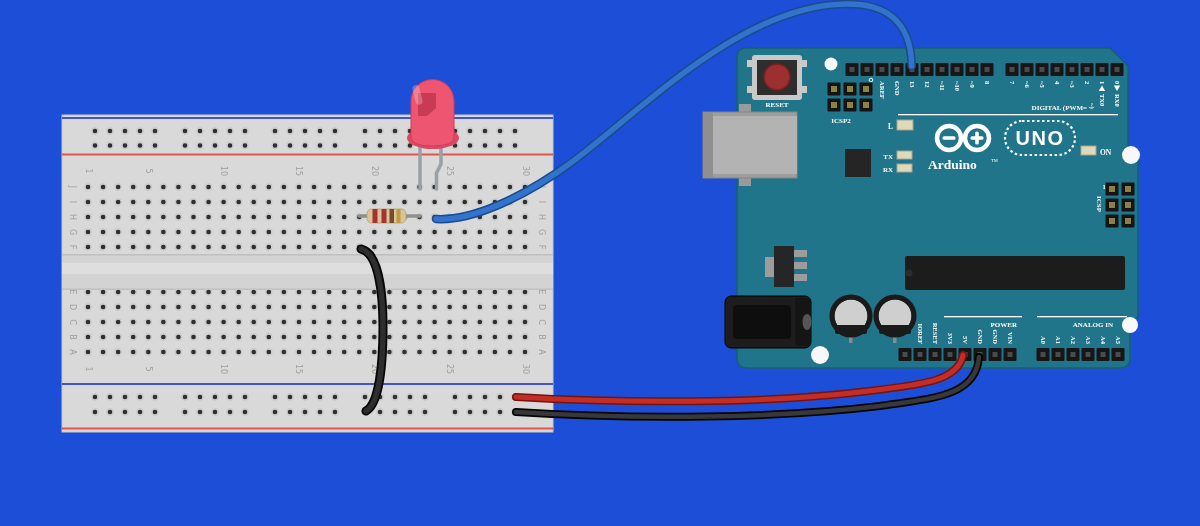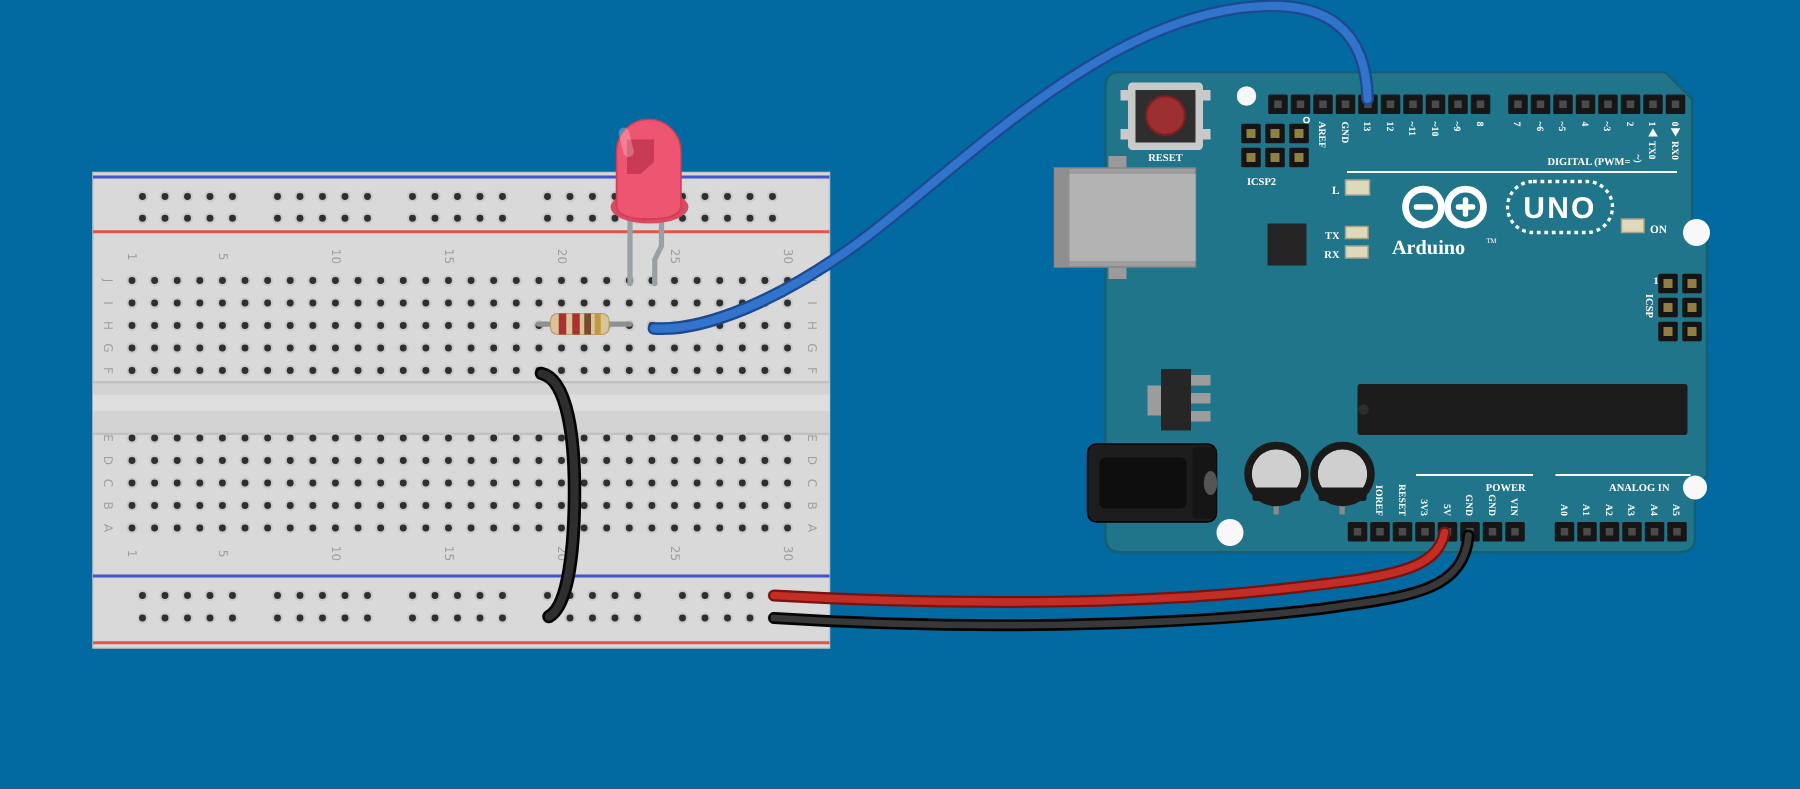--- a/index.html
+++ b/index.html
@@ -1,16 +1,16 @@
 <!DOCTYPE html>
 <html><head>
 <meta charset="utf-8">
 <style>
   html,body{margin:0;padding:0;}
-  #stage{position:relative;width:1200px;height:526px;background:#0369a1;overflow:hidden;
+  #stage{position:relative;width:1200px;height:526px;background:#1d4ed8;overflow:hidden;
          font-family:"DejaVu Sans",sans-serif;}
   svg{position:absolute;left:0;top:0;}
   text{user-select:none;}
   .bblabel{font-family:"DejaVu Sans",sans-serif;fill:#9e9e9e;font-size:8px;}
   .silk{font-family:"Liberation Serif",serif;font-weight:bold;fill:#ffffff;}
   .silk65{font-size:6.5px;}
   .silk7{font-size:7px;}
   .silk75{font-size:7.5px;}
   .brand{font-family:"Liberation Serif",serif;font-weight:bold;font-size:13.5px;fill:#fff;}
   .tm{font-family:"Liberation Serif",serif;font-size:4.5px;fill:#fff;}

